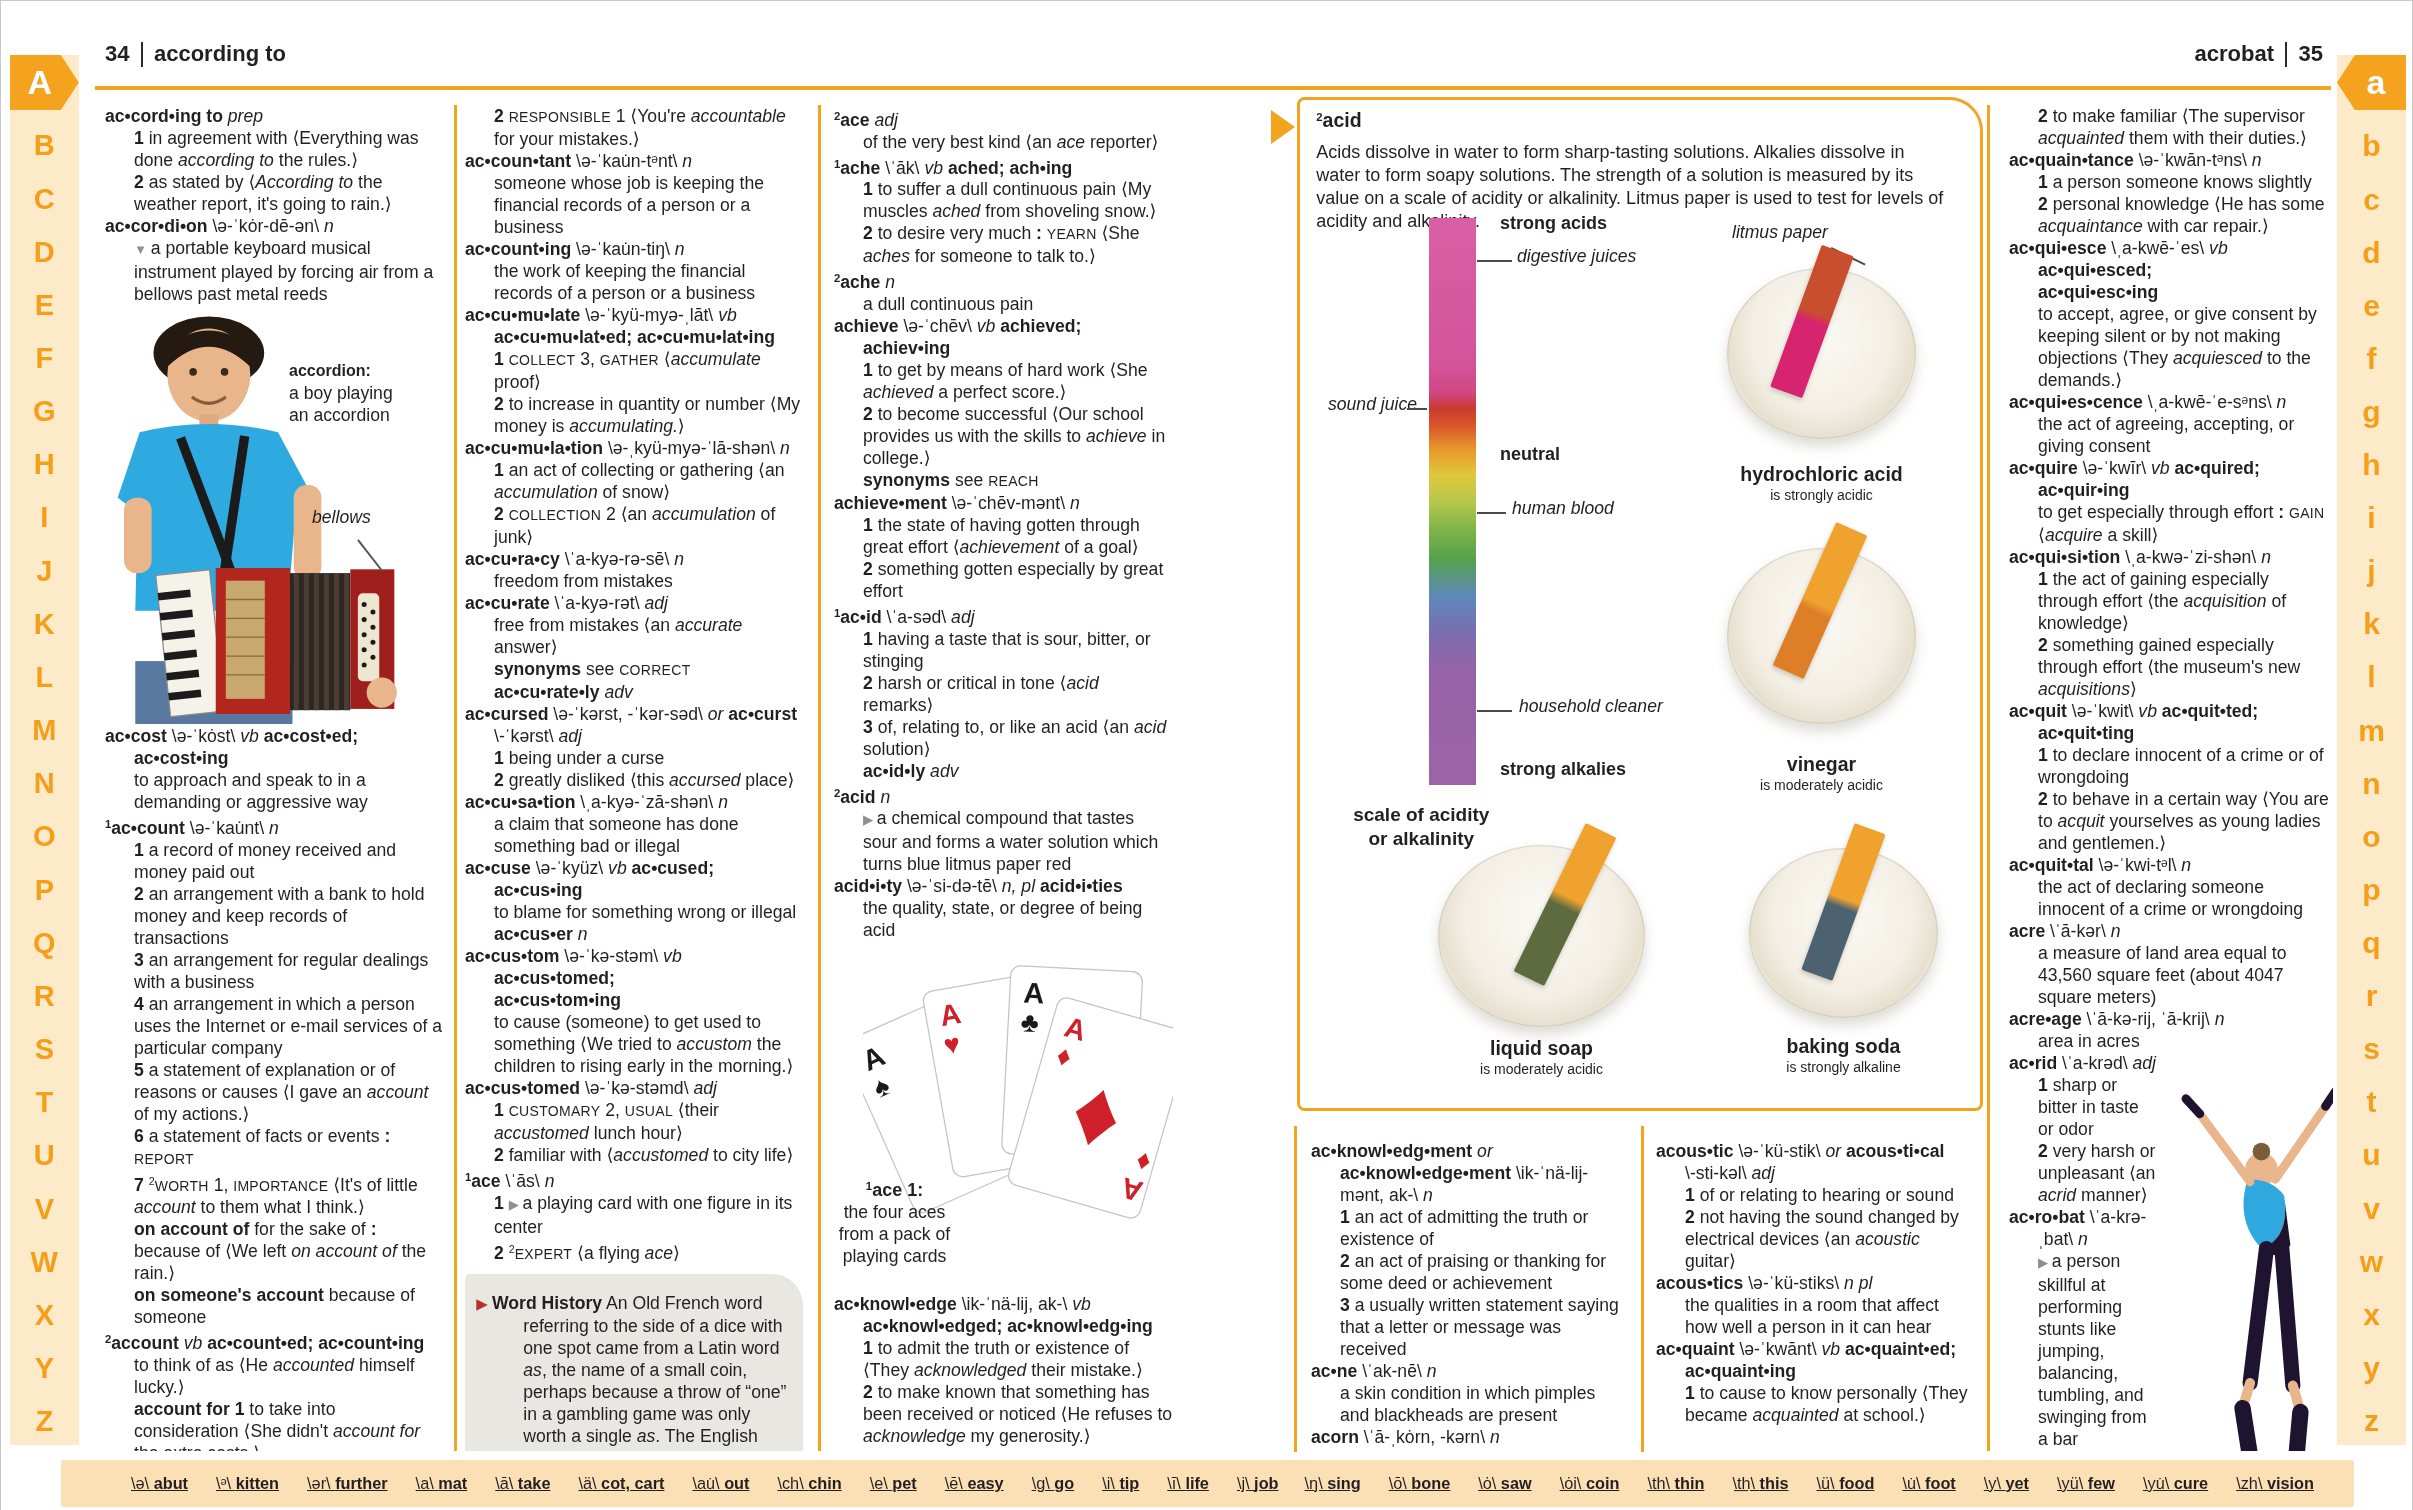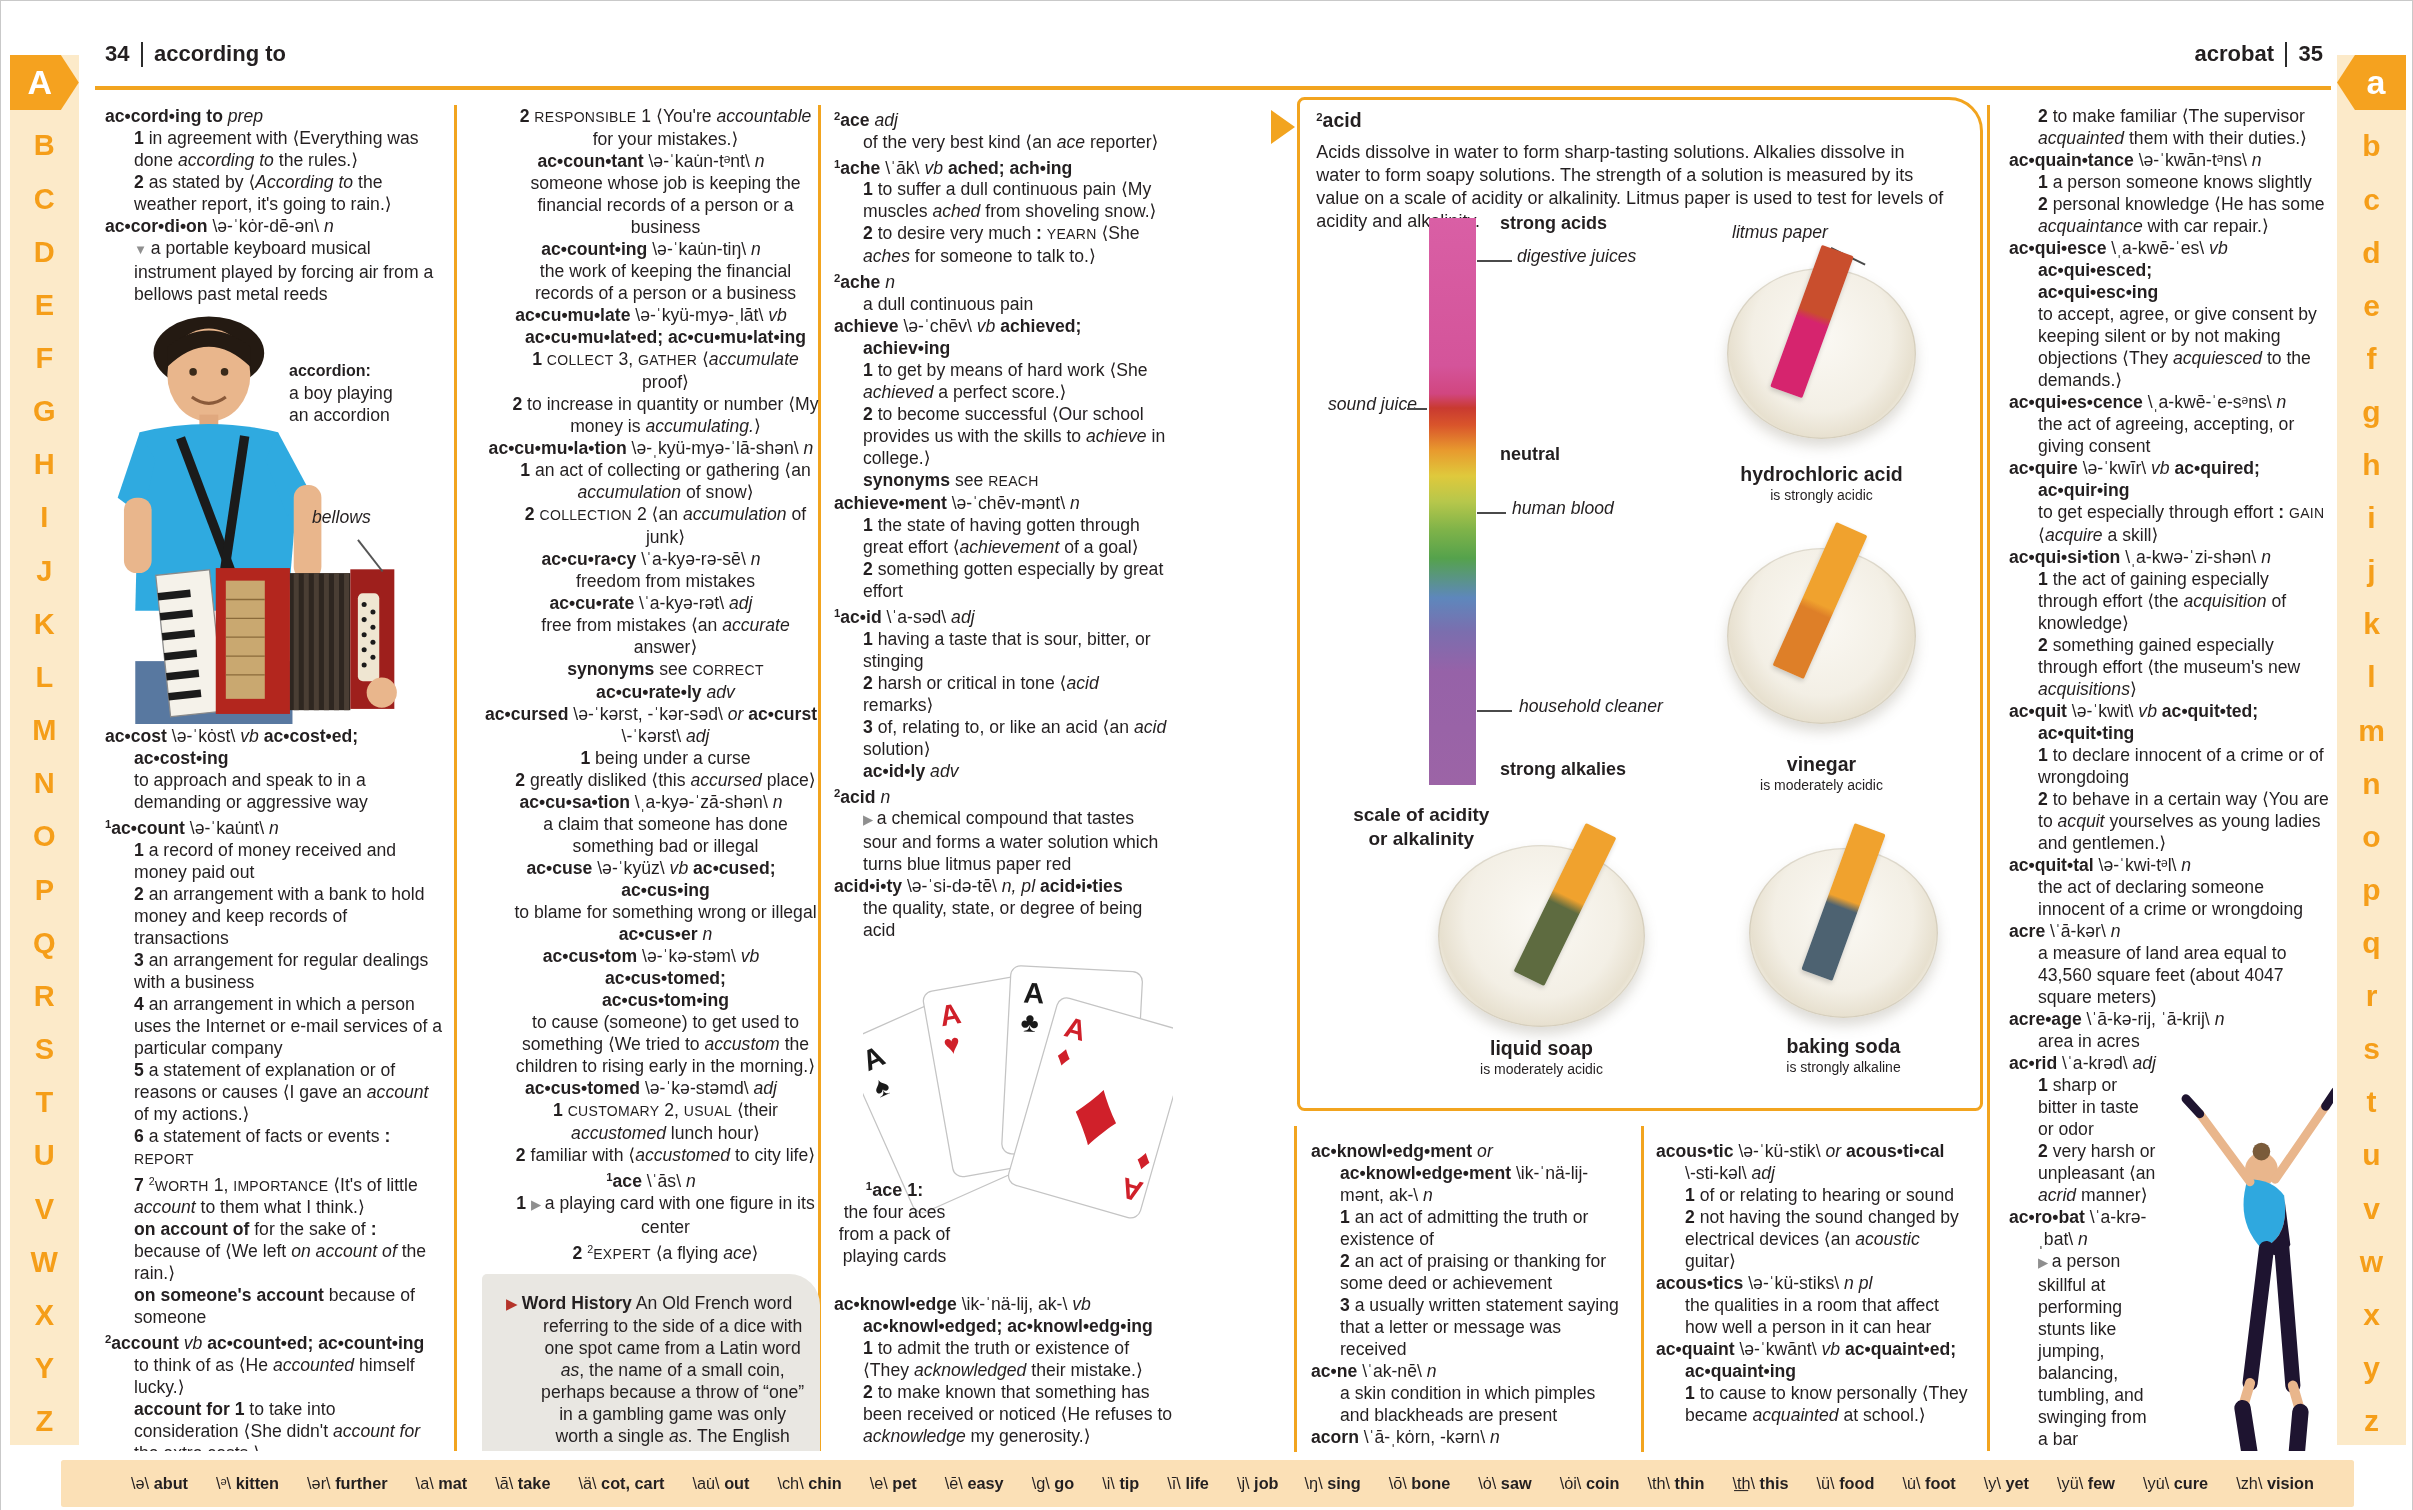--- a/index.html
+++ b/index.html
@@ -19,21 +19,21 @@
   .tab-letter{color:#F59E19;font-weight:bold;font-size:29px;line-height:1;}
   #band-right .tab-letter{font-size:30px;}
   .tab-active{width:69px;height:55px;background:#F5A21F;color:#fff;font-weight:bold;font-size:34px;
               display:flex;align-items:center;justify-content:center;}
   #band-left .tab-active{clip-path:polygon(0 0,74% 0,100% 50%,74% 100%,0 100%);padding-right:8.8px;box-sizing:border-box;}
   #band-right .tab-active{clip-path:polygon(26% 0,100% 0,100% 100%,26% 100%,0 50%);padding-left:8.8px;box-sizing:border-box;}
   
   .sep{position:absolute;width:2.5px;background:#F2A41F;}
   
   .col{position:absolute;top:104px;font-size:17.6px;line-height:22px;height:1346px;overflow:hidden;}
-  #col1{left:104px;width:338px;} #col2{left:481px;width:338px;text-align:center;} #col3{left:833px;width:339px;}
+  #col1{left:104px;width:338px;} #col2{left:464px;width:338px;} #col3{left:833px;width:339px;}
   #col4a{left:1310px;width:318px;top:1139px;height:312px;}
   #col4b{left:1655px;width:318px;top:1139px;height:312px;}
   #col5{left:2008px;width:324px;}
   .para{margin:0;}
   .para-h{padding-left:29px;text-indent:-29px;}
   .para-d{padding-left:29px;}
   .r-b{font-weight:bold;} .r-i{font-style:italic;}
   .r-s{text-transform:uppercase;font-size:14px;letter-spacing:0.3px;}
   .r-u{font-weight:bold;font-size:11.3px;vertical-align:5.7px;}
   .r-v{font-size:10.7px;vertical-align:5.7px;}
@@ -73,21 +73,21 @@
   .tick{height:1.9px;background:#4a4a4a;}
   #scale-cap{left:11.3px;top:703px;width:220px;text-align:center;font-weight:bold;font-size:19px;line-height:24px;}
   .dish{border-radius:50%;background:radial-gradient(ellipse at 50% 40%,#FBF9F4 0%,#F3EFE5 52%,#E7E0CF 70%,#F6F3EA 78%,#DCD4C1 100%);
         box-shadow:0 7.5px 12.6px rgba(120,110,90,.25), inset 0 0 0 1.3px rgba(160,150,130,.25);}
   .strip{border-radius:1.9px;box-shadow:0 2.5px 5px rgba(0,0,0,.18);}
   .dish-cap{text-align:center;}
   .dc-name{font-weight:bold;font-size:19.5px;line-height:25px;}
   .dc-desc{font-size:14px;}
   
   #pron-strip{position:absolute;left:60px;top:1459px;width:2293px;height:47px;background:#FBE0B6;border-radius:2.5px;
-              display:flex;align-items:center;justify-content:space-between;padding:0 40px 0 70px;box-sizing:border-box;font-size:16.3px;}
+              display:flex;align-items:center;justify-content:space-between;padding:0 40px 0 70px;box-sizing:border-box;font-size:16.3px;text-decoration:underline;}
   .pron-group{display:flex;gap:28px;white-space:nowrap;}
   .pron-item .pw{font-weight:bold;}
 </style>
 </head>
 <body>
 
 <div id="page">
 
   <div class="hdr" id="hdr-left">
     <span>34</span>

